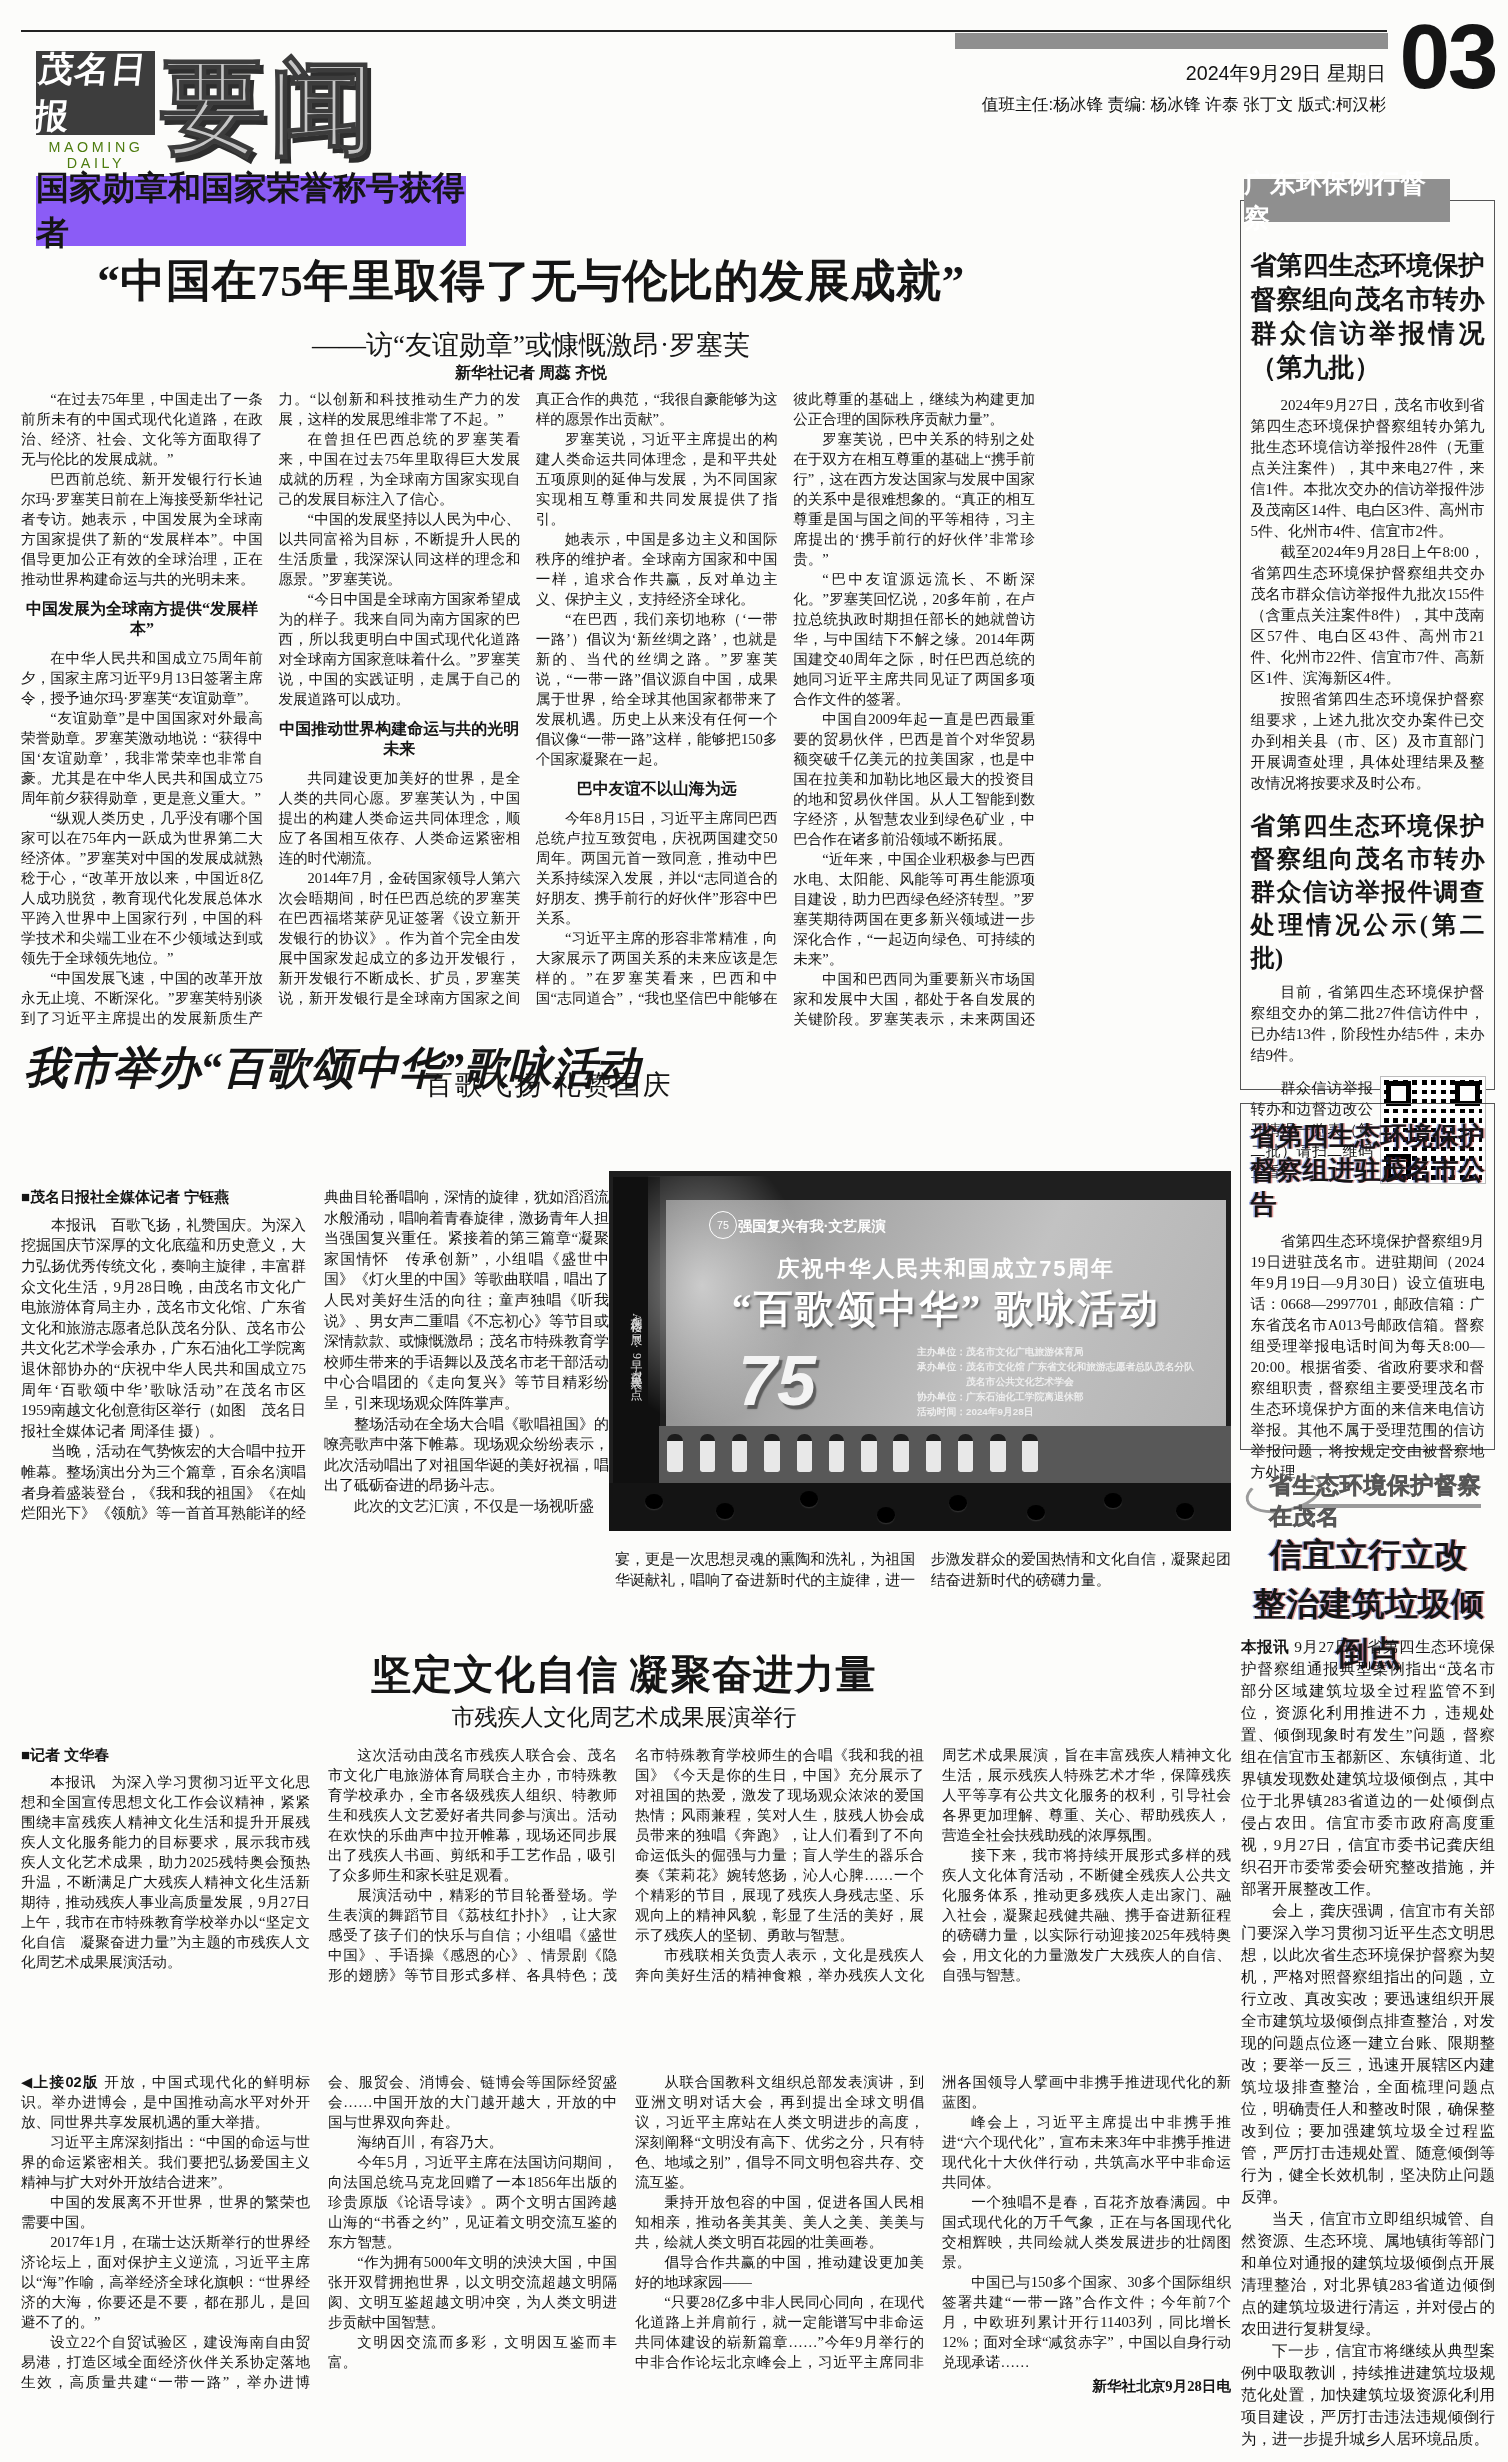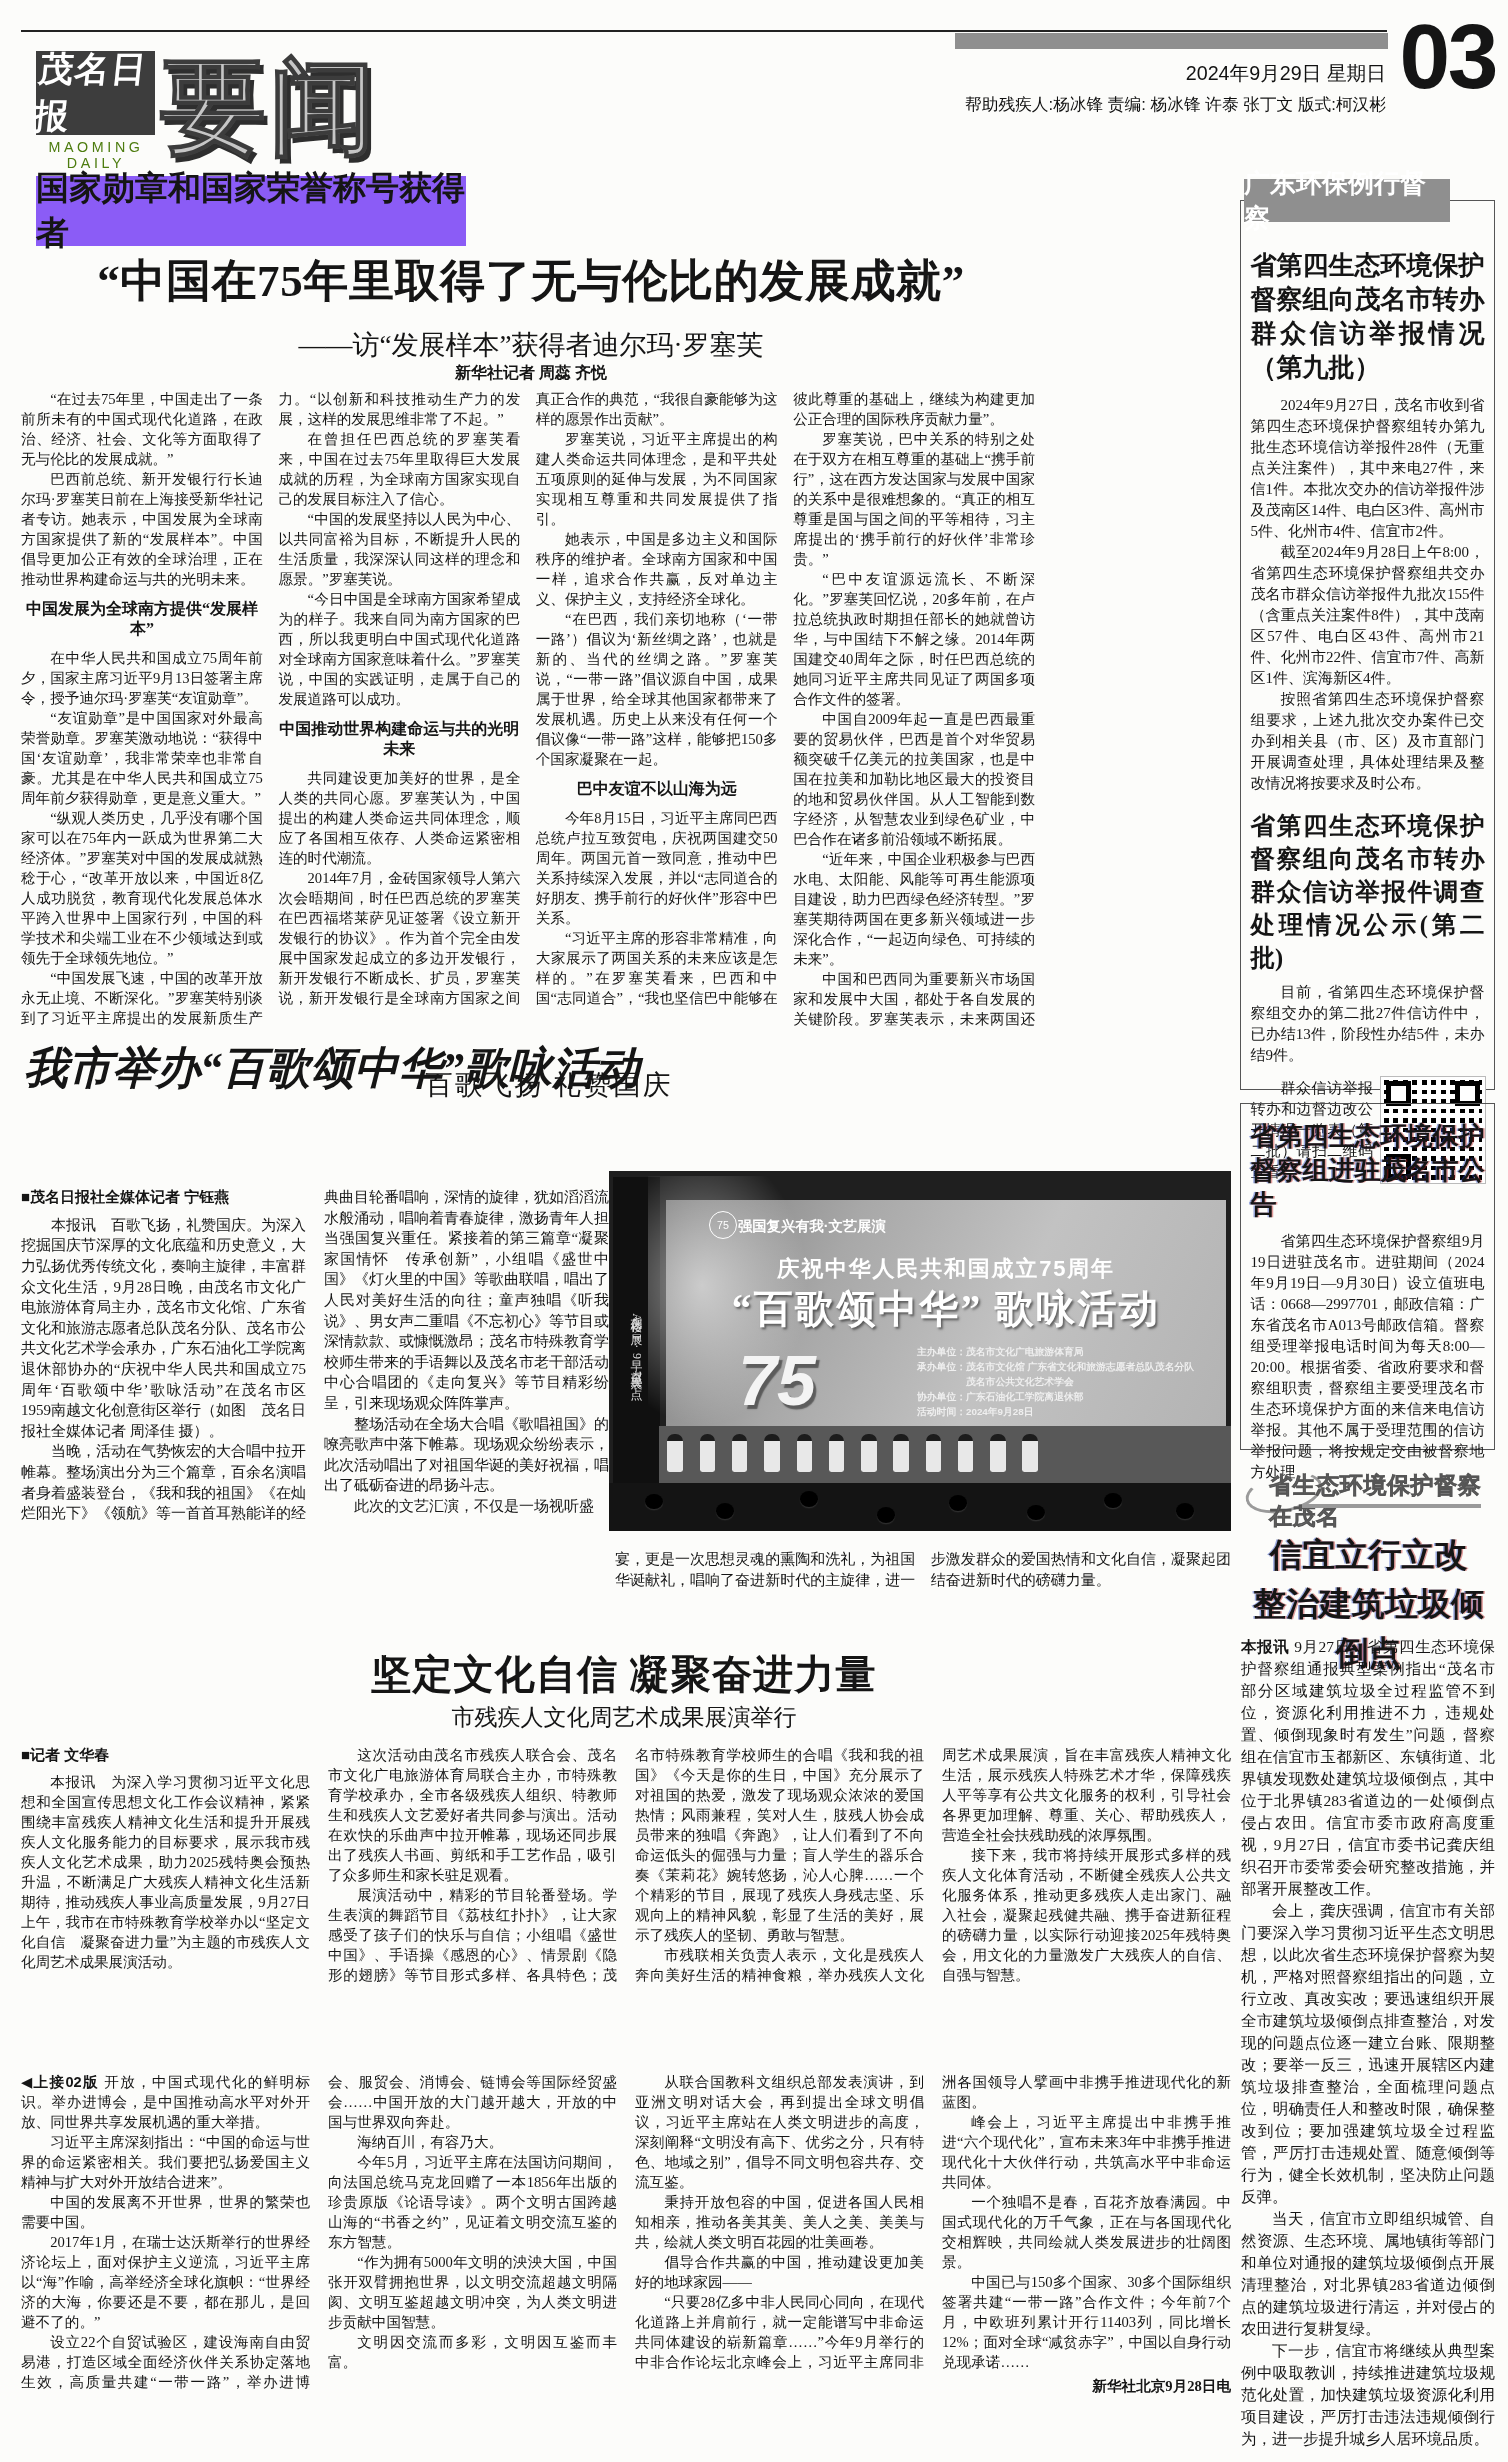--- a/index.html
+++ b/index.html
@@ -112,26 +112,26 @@
 <div class="page">
 
   <div class="top-rule"></div>
   <div class="top-graybar"></div>
   <div class="logo-box">
     <span>茂名日报</span>
   </div>
   <div class="logo-en sans">MAOMING DAILY</div>
   <div class="section-title sans">要闻</div>
   <div class="hdr-date sans">2024年9月29日  星期日</div>
-  <div class="hdr-staff sans">帮助残疾人:杨冰锋 责编: 杨冰锋  许泰 张丁文 版式:柯汉彬</div>
+  <div class="hdr-staff sans">值班主任:杨冰锋 责编: 杨冰锋  许泰 张丁文 版式:柯汉彬</div>
   <div class="page-no sans">03</div>
 
   <div class="kicker-box">国家勋章和国家荣誉称号获得者</div>
   <div class="lead-hl">“中国在75年里取得了无与伦比的发展成就”</div>
-  <div class="lead-sub">——访“发展样本”获得者迪尔玛·罗塞芙</div>
+  <div class="lead-sub">——访“友谊勋章”或慷慨激昂·罗塞芙</div>
   <div class="lead-by">新华社记者 周蕊 齐悦</div>
   <div class="lead-body">
       <p class="blk-p">“在过去75年里，中国走出了一条前所未有的中国式现代化道路，在政治、经济、社会、文化等方面取得了无与伦比的发展成就。”</p>
       <p class="blk-p">巴西前总统、新开发银行行长迪尔玛·罗塞芙日前在上海接受新华社记者专访。她表示，中国发展为全球南方国家提供了新的“发展样本”。中国倡导更加公正有效的全球治理，正在推动世界构建命运与共的光明未来。</p>
       <p class="blk-h">中国发展为全球南方提供“发展样本”</p>
       <p class="blk-p">在中华人民共和国成立75周年前夕，国家主席习近平9月13日签署主席令，授予迪尔玛·罗塞芙“友谊勋章”。</p>
       <p class="blk-p">“友谊勋章”是中国国家对外最高荣誉勋章。罗塞芙激动地说：“获得中国‘友谊勋章’，我非常荣幸也非常自豪。尤其是在中华人民共和国成立75周年前夕获得勋章，更是意义重大。”</p>
       <p class="blk-p">“纵观人类历史，几乎没有哪个国家可以在75年内一跃成为世界第二大经济体。”罗塞芙对中国的发展成就熟稔于心，“改革开放以来，中国近8亿人成功脱贫，教育现代化发展总体水平跨入世界中上国家行列，中国的科学技术和尖端工业在不少领域达到或领先于全球领先地位。”</p>
       <p class="blk-p">“中国发展飞速，中国的改革开放永无止境、不断深化。”罗塞芙特别谈到了习近平主席提出的发展新质生产力。“以创新和科技推动生产力的发展，这样的发展思维非常了不起。”</p>
       <p class="blk-p">在曾担任巴西总统的罗塞芙看来，中国在过去75年里取得巨大发展成就的历程，为全球南方国家实现自己的发展目标注入了信心。</p>

